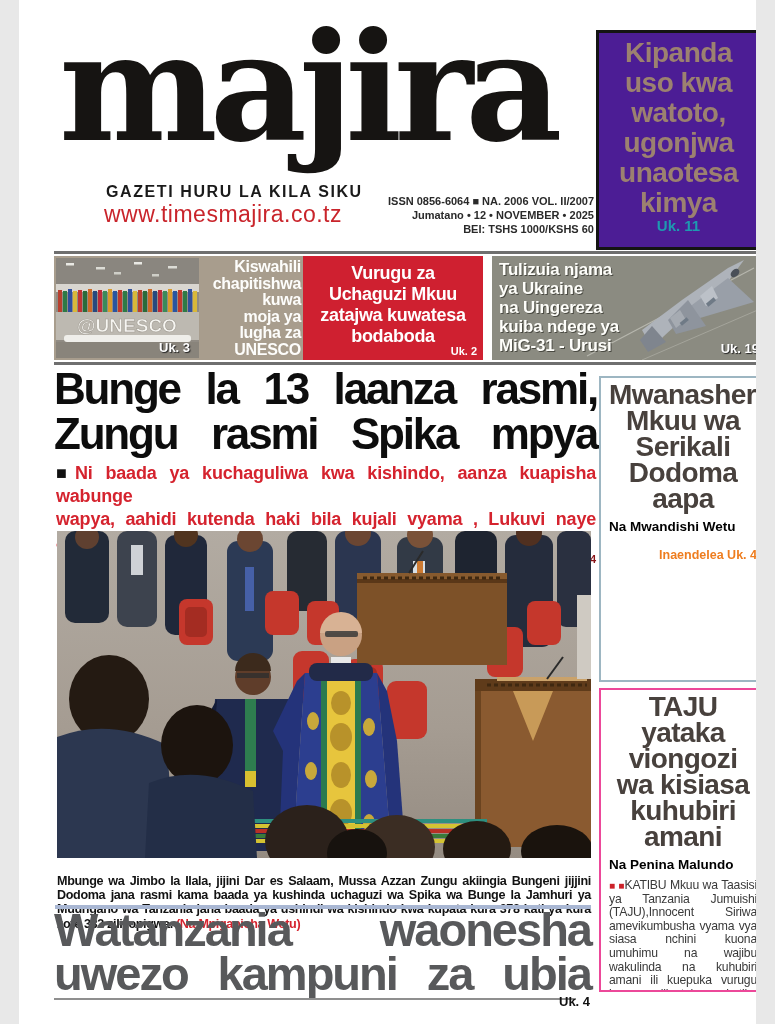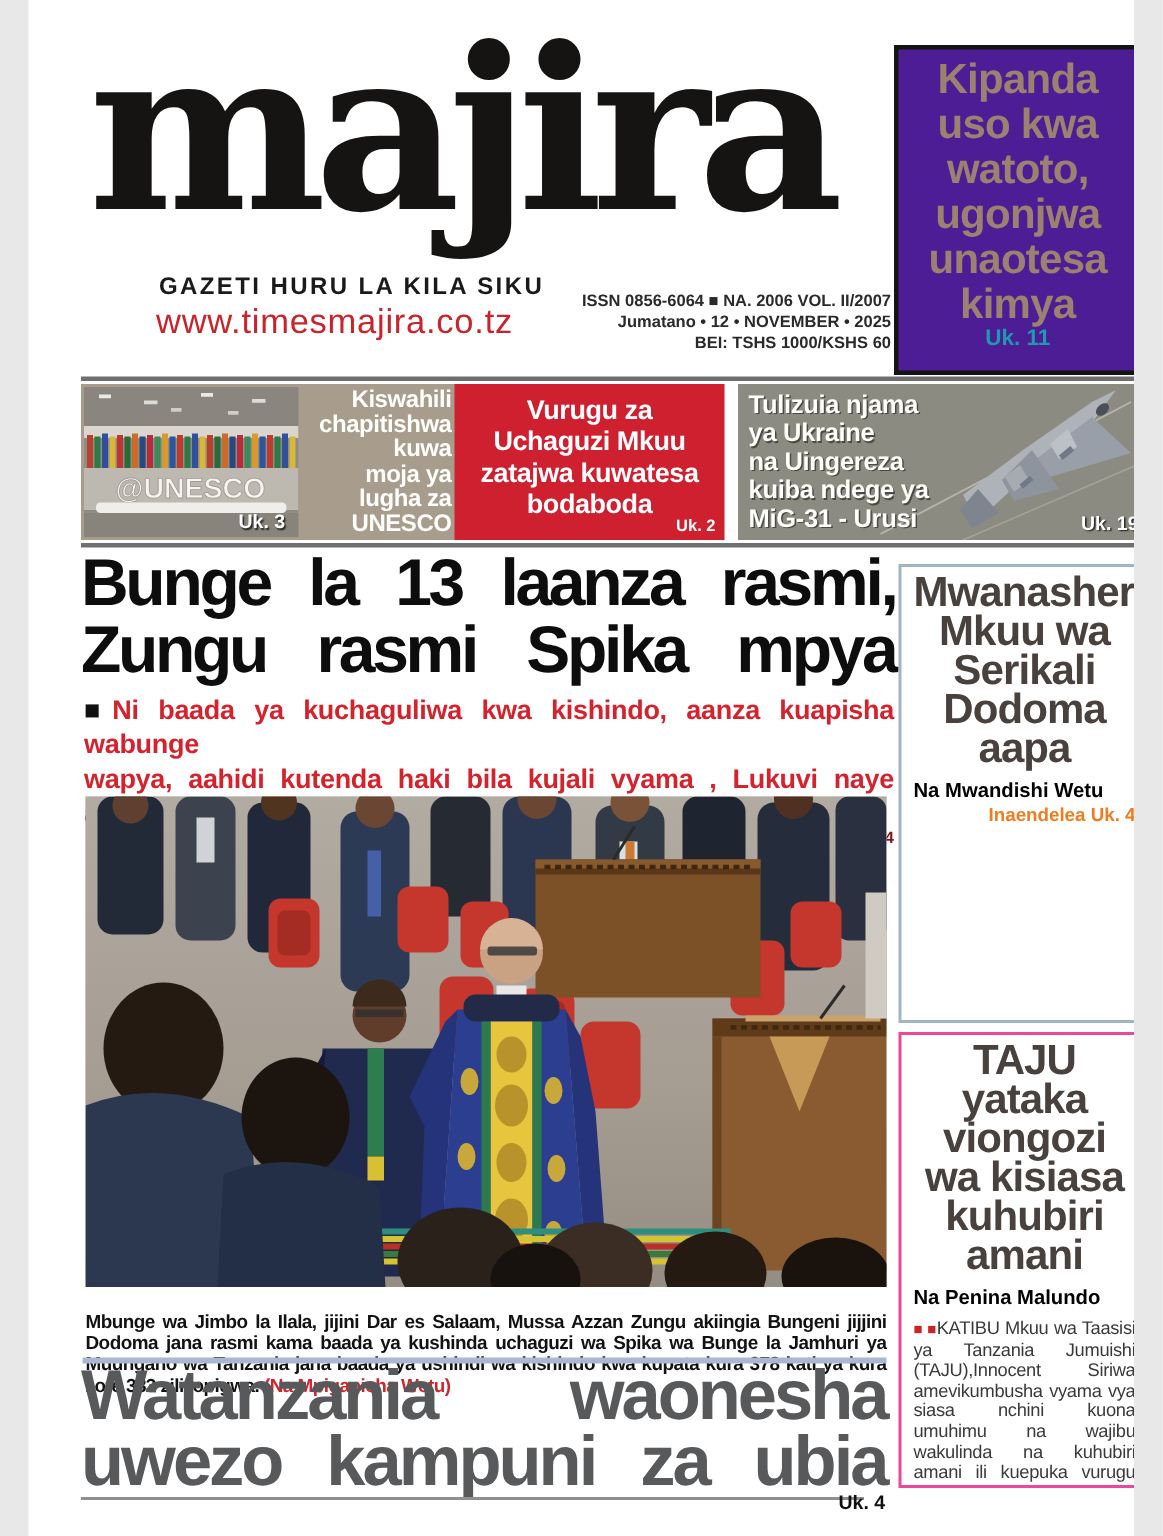--- a/index.html
+++ b/index.html
@@ -54,21 +54,21 @@
   
   .side-box{position:absolute;left:580px;width:148px;padding:4px 8px;background:#fff;overflow:hidden;}
   .sb1{top:376px;height:294px;border:2px solid #9db6c2;}
   .sb2{top:688px;height:292px;border:2px solid #ec4899;}
   .sb-headline{text-align:center;}
   .sb-hl-line{font-size:28px;font-weight:bold;color:#48413d;line-height:26px;letter-spacing:-.6px;}
   .sb-byline{margin-top:7px;font-size:13.5px;font-weight:bold;color:#000000;}
   .sb-body{margin-top:7px;font-size:12.2px;color:#3a3a3a;line-height:13.6px;letter-spacing:-.2px;
            text-align:justify;}
   .sb-bullet{color:#cc2229;font-size:10px;}
-  .sb-cont{text-align:right;font-size:12.5px;font-weight:bold;color:#ee7d1f;margin-top:2px;}
+  .sb-cont{text-align:right;font-size:12.5px;font-weight:bold;color:#ee7d1f;margin-top:14px;}
 </style>
 </head>
 <body>
 
 <div class="page">
 
   <div>
     <div class="logo">majira</div>
     <div class="tagline">GAZETI HURU LA KILA SIKU</div>
     <div class="website">www.timesmajira.co.tz</div>

